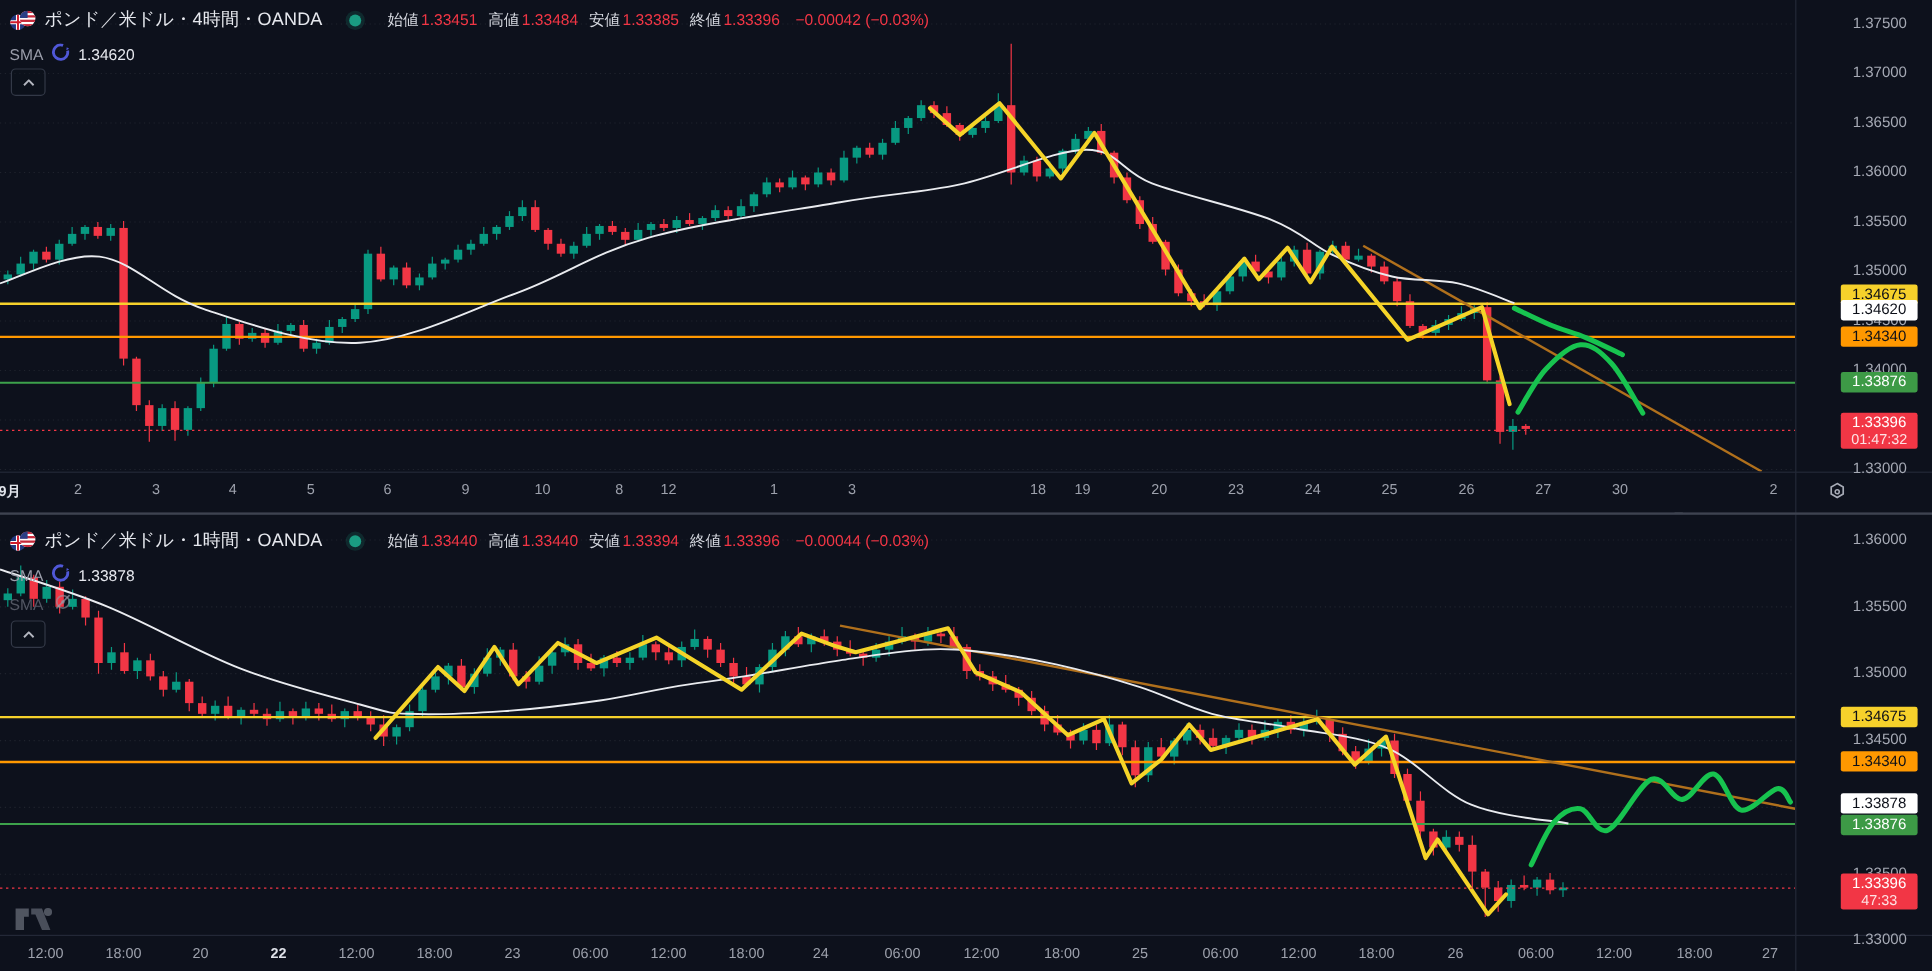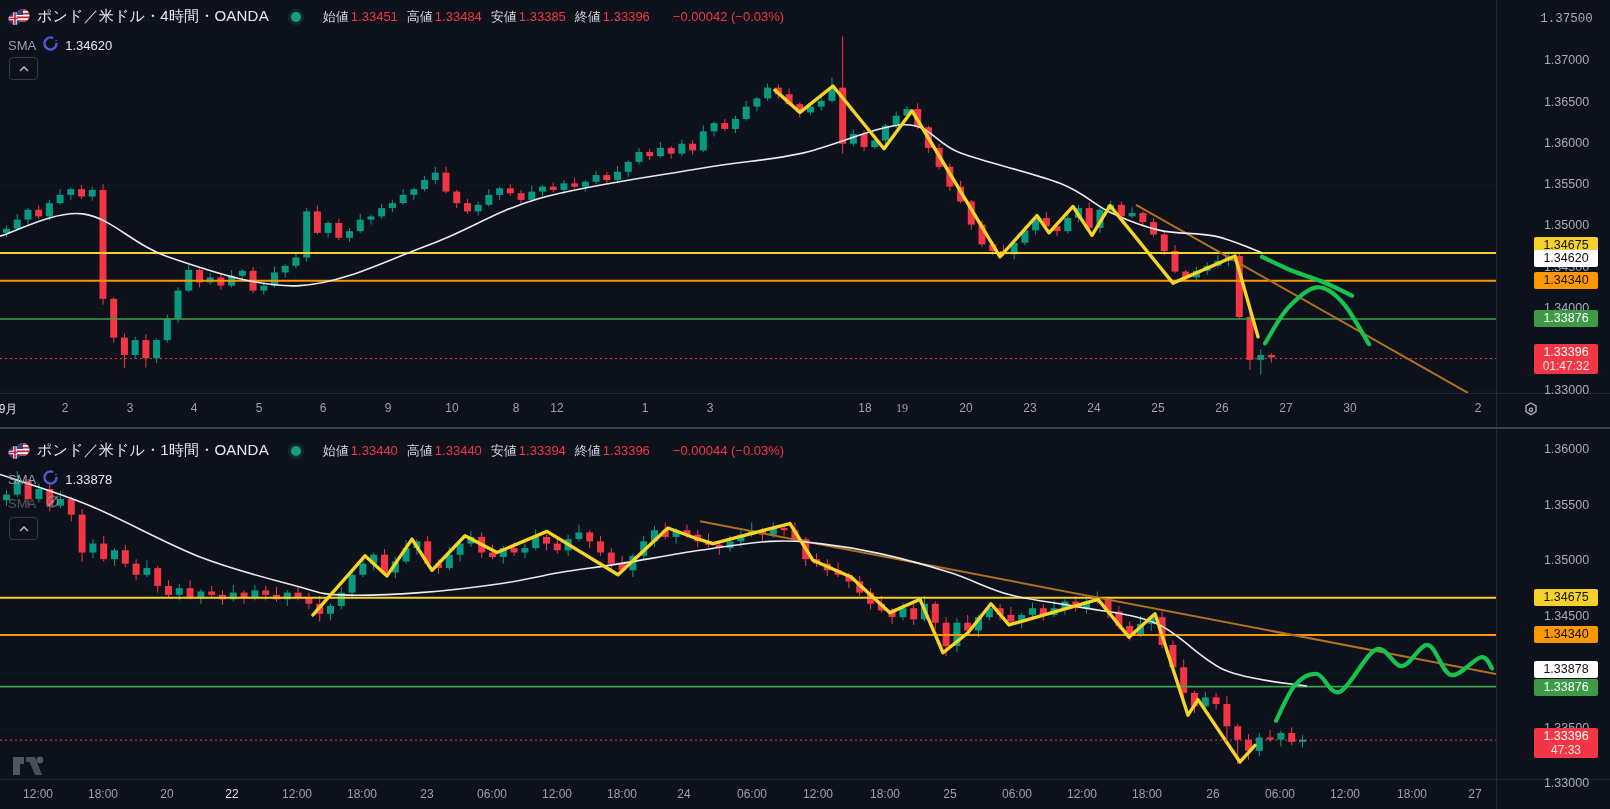--- a/index.html
+++ b/index.html
@@ -7,36 +7,36 @@
   #stage{position:absolute;inset:0;width:1610px;height:809px;}
   svg#chart{position:absolute;left:0;top:0;z-index:1;}
   .abs{position:absolute;}
   
   .legend{position:absolute;left:8px;z-index:6;}
   .lrow{display:flex;align-items:center;white-space:nowrap;}
   .ltitle{font-size:15px;color:#e6e8ee;margin:0 22px 0 7px;letter-spacing:.2px;}
   .mdot{width:10px;height:10px;border-radius:50%;background:#1a9c82;box-shadow:0 0 0 3px rgba(26,156,130,.18);margin-right:22px;}
   .ohlc{font-size:13px;color:#d6d9e0;}
   .ohlc b{font-weight:400;color:#f23645;margin:0 9px 0 2px;}
-  .chg{font-size:13px;color:#f23645;margin-left:14px;}
+  .chg{font-size:13px;color:#f23645;margin-left:4px;}
   .smarow{display:flex;align-items:center;font-size:13px;margin-top:10px;}
   .smaname{color:#9b9eab;margin-right:7px;}
   .smaval{color:#e6e8ee;margin-left:7px;}
   .ghost{display:flex;align-items:center;font-size:13px;color:rgba(130,134,146,.6);z-index:6;}
   .collapse{position:absolute;left:9px;width:27px;height:21px;border:1px solid #333947;border-radius:4px;
     display:flex;align-items:center;justify-content:center;background:rgba(13,17,28,.4);z-index:6;cursor:pointer;}
   
   .price-col{position:absolute;left:1497px;top:0;width:113px;height:809px;z-index:4;}
   .tick{position:absolute;left:38px;width:63px;text-align:center;font-size:12.5px;color:#a6aab5;}
   .vlabel{position:absolute;left:37px;width:64px;text-align:center;font-size:12.5px;border-radius:2px;z-index:5;line-height:17px;height:17px;}
   .vlabel.two{height:29px;line-height:14px;padding-top:1px;}
   .vlabel .sub{display:block;font-size:12px;opacity:.85;}
   .taxis{position:absolute;left:0;width:1610px;z-index:3;}
   .tlabel{position:absolute;transform:translateX(-50%);font-size:12px;color:#9da1ac;top:7px;}
-  .tlabel.bold{color:#dfe2e9;font-weight:400;}
+  .tlabel.bold{color:#dfe2e9;font-weight:700;}
   .sep-h{position:absolute;left:0;width:1610px;height:1px;background:#232837;z-index:2;}
   .divider{position:absolute;left:0;width:1610px;height:2px;background:#3e4350;z-index:4;}
   .sep-v{position:absolute;top:0;width:1px;height:809px;background:#232837;z-index:2;}
   .gearbtn{position:absolute;left:1518px;top:398px;width:26px;height:21px;display:flex;align-items:center;justify-content:center;z-index:6;cursor:pointer;}
   .wm{position:absolute;left:10px;top:749px;z-index:2;opacity:.85;}
   .flag{position:relative;width:22px;height:16px;flex:0 0 auto;}
 </style>
 </head>
 <body>
 <div id="stage">
@@ -696,21 +696,21 @@
 </div>
 
 <div class="gearbtn">
   <svg width="18" height="18" viewBox="0 0 18 18">
     <path d="M9 2 l5 2.9 v5.8 L9 13.6 4 10.7 V4.9 Z" fill="none" stroke="#a7abb6" stroke-width="1.4" transform="translate(0 1)"></path>
     <circle cx="9" cy="8.8" r="1.7" fill="none" stroke="#a7abb6" stroke-width="1.3" transform="translate(0 1)"></circle>
   </svg>
 </div>
 
 <div class="price-col" id="price-col">
-      <span class="tick" style="top: 12px; font-family: Liberation Mono, monospace;">1.37500</span>
+      <span class="tick" style="top: 12px;">1.37500</span>
       <span class="tick" style="top: 53.25px;">1.37000</span>
       <span class="tick" style="top: 94.5px;">1.36500</span>
       <span class="tick" style="top: 135.75px;">1.36000</span>
       <span class="tick" style="top: 177px;">1.35500</span>
       <span class="tick" style="top: 218.25px;">1.35000</span>
       <span class="tick" style="top: 259.5px;">1.34500</span>
       <span class="tick" style="top: 300.75px;">1.34000</span>
       <span class="tick" style="top: 342px;">1.33500</span>
       <span class="tick" style="top: 383.25px;">1.33000</span>
       <div class="vlabel" style="top: 237px; background: rgb(246, 209, 43); color: rgb(12, 15, 24);">1.34675</div>
@@ -739,21 +739,21 @@
       <span class="tlabel" style="left: 259px;">5</span>
       <span class="tlabel" style="left: 323px;">6</span>
       <span class="tlabel" style="left: 388px;">9</span>
       <span class="tlabel" style="left: 452px;">10</span>
       <span class="tlabel" style="left: 516px;">8</span>
       <span class="tlabel" style="left: 557px;">12</span>
       <span class="tlabel" style="left: 645px;">1</span>
       <span class="tlabel" style="left: 710px;">3</span>
       <span class="tlabel" style="left: 774px; margin-top: 28px;">17</span>
       <span class="tlabel" style="left: 838px; margin-left: 27px;">18</span>
-      <span class="tlabel" style="left: 902px; font-family: Liberation Serif, serif;">19</span>
+      <span class="tlabel" style="left: 902px;">19</span>
       <span class="tlabel" style="left: 966px;">20</span>
       <span class="tlabel" style="left: 1030px;">23</span>
       <span class="tlabel" style="left: 1094px;">24</span>
       <span class="tlabel" style="left: 1158px;">25</span>
       <span class="tlabel" style="left: 1222px;">26</span>
       <span class="tlabel" style="left: 1286px;">27</span>
       <span class="tlabel" style="left: 1350px;">30</span>
       <span class="tlabel bold" style="left: 1392px; margin-top: 24px;">10月</span>
       <span class="tlabel" style="left: 1478px;">2</span>
     </div>

